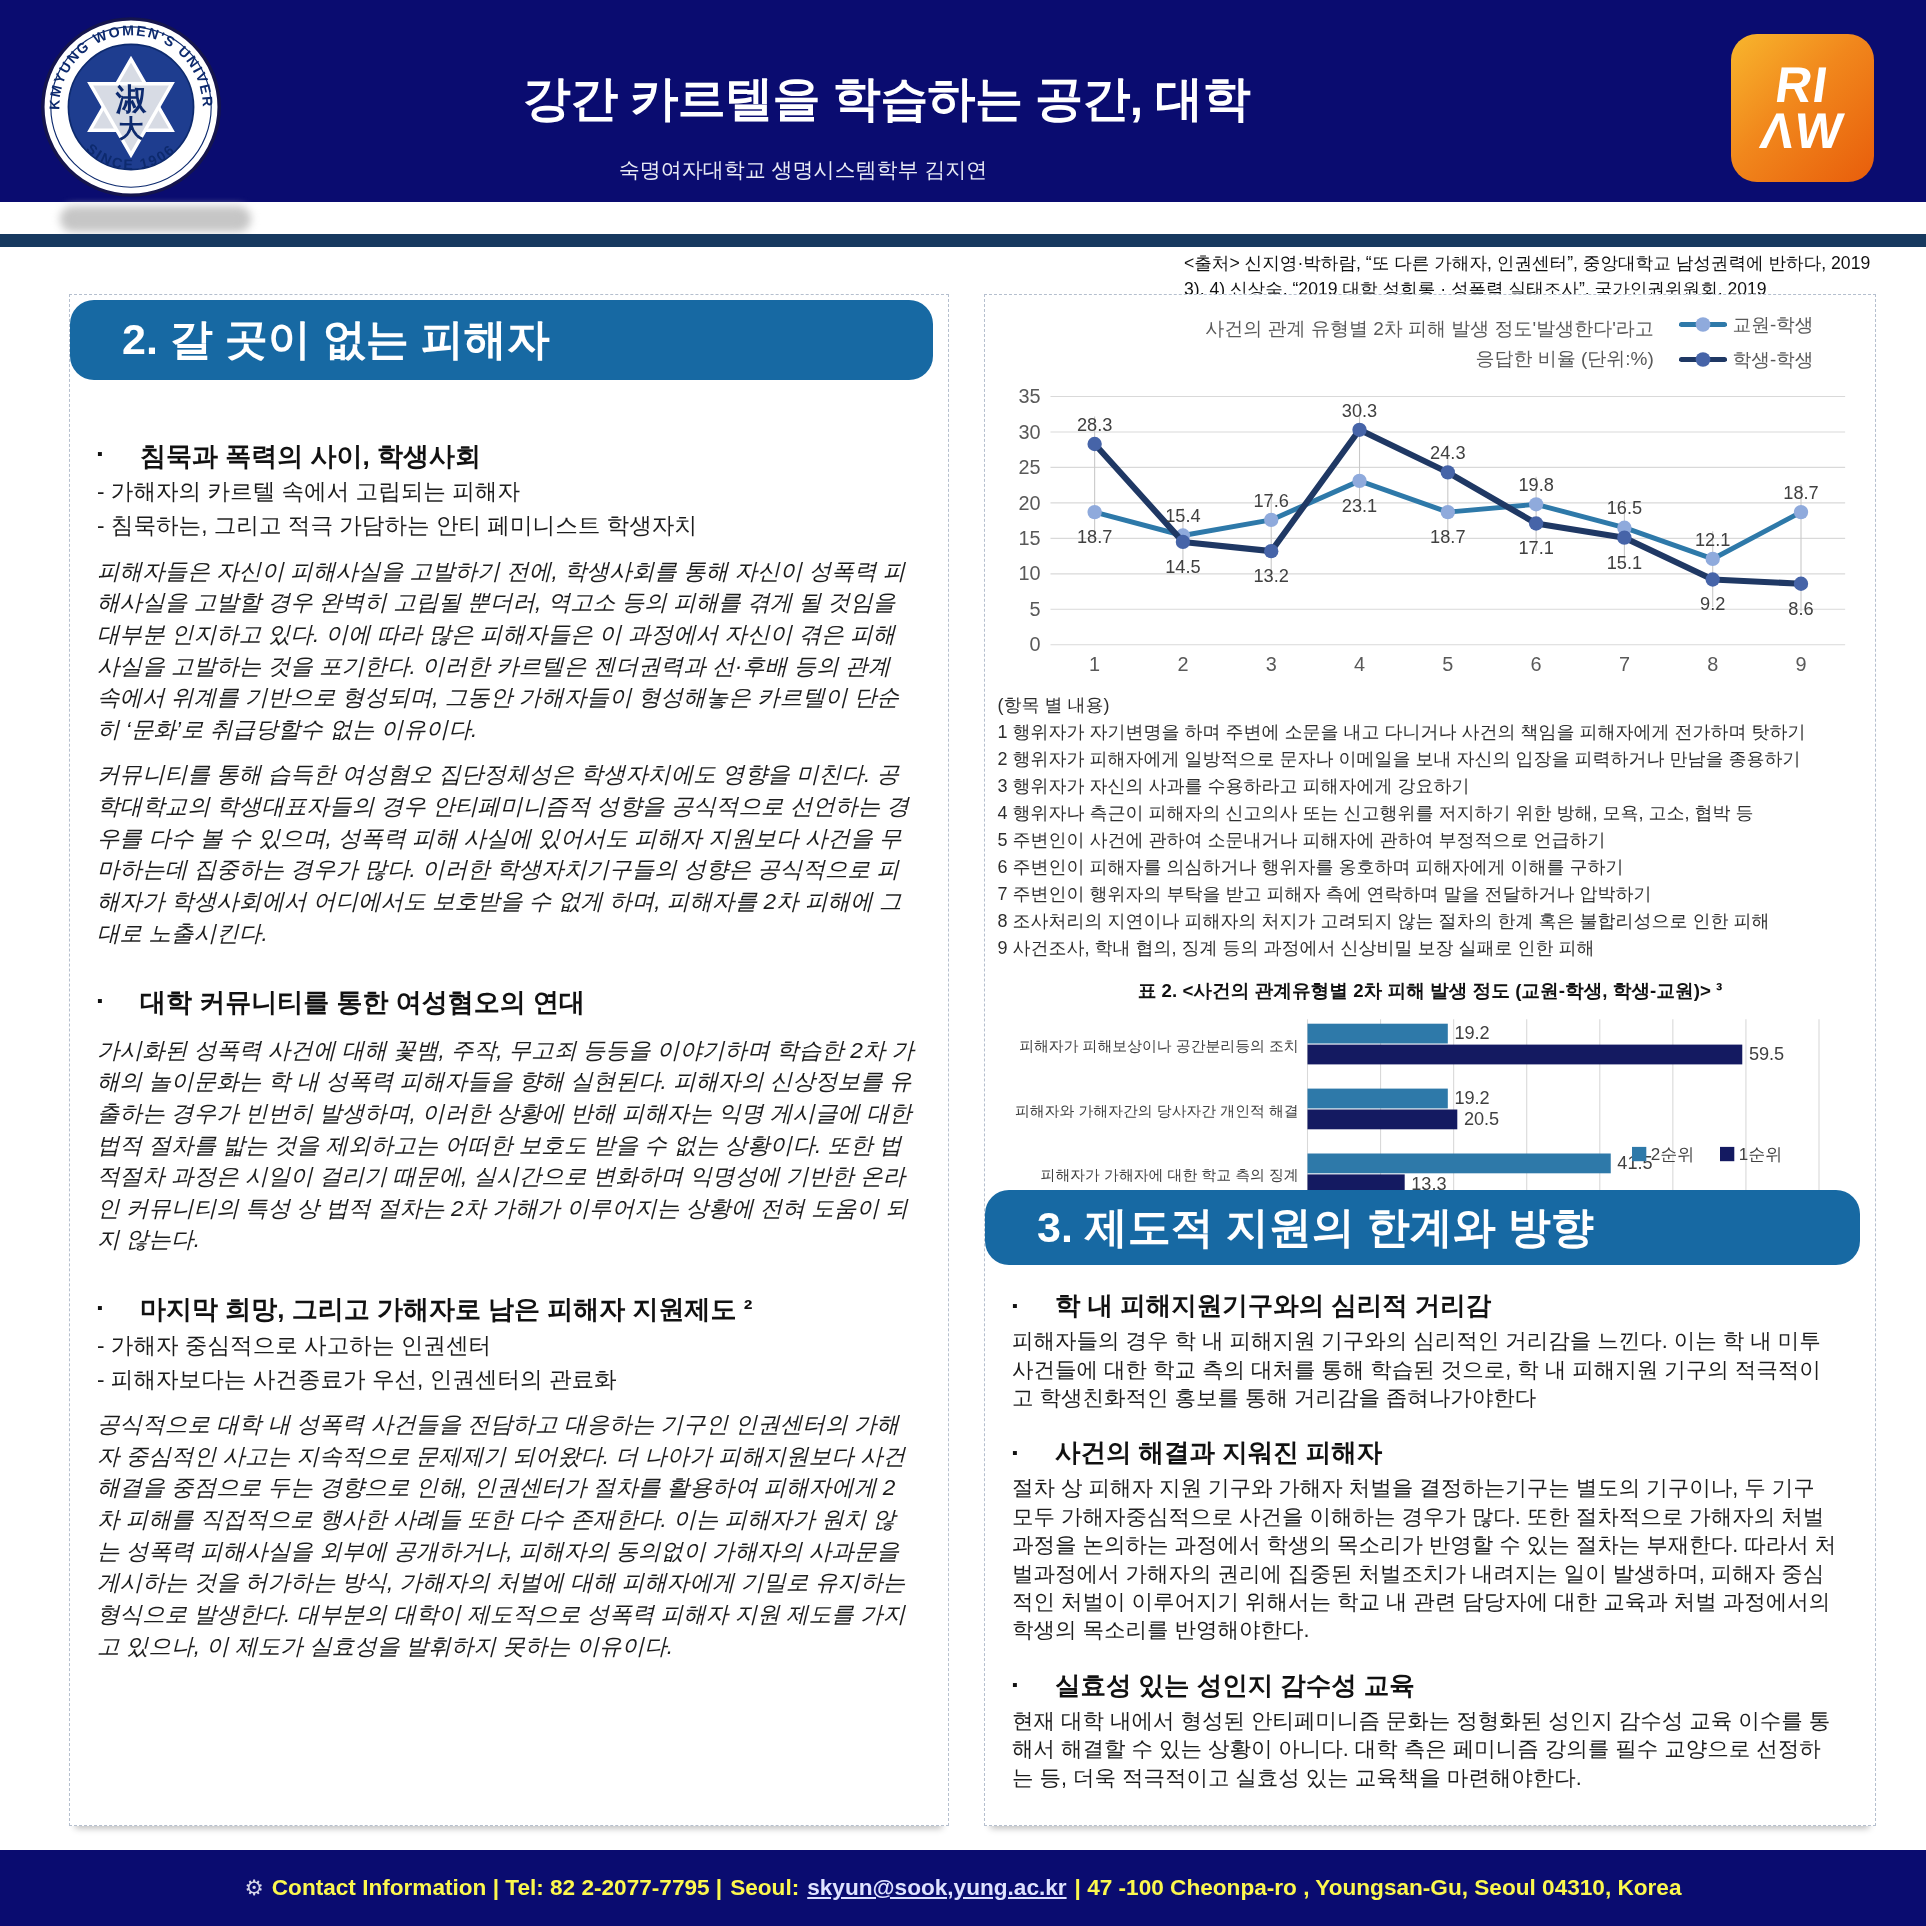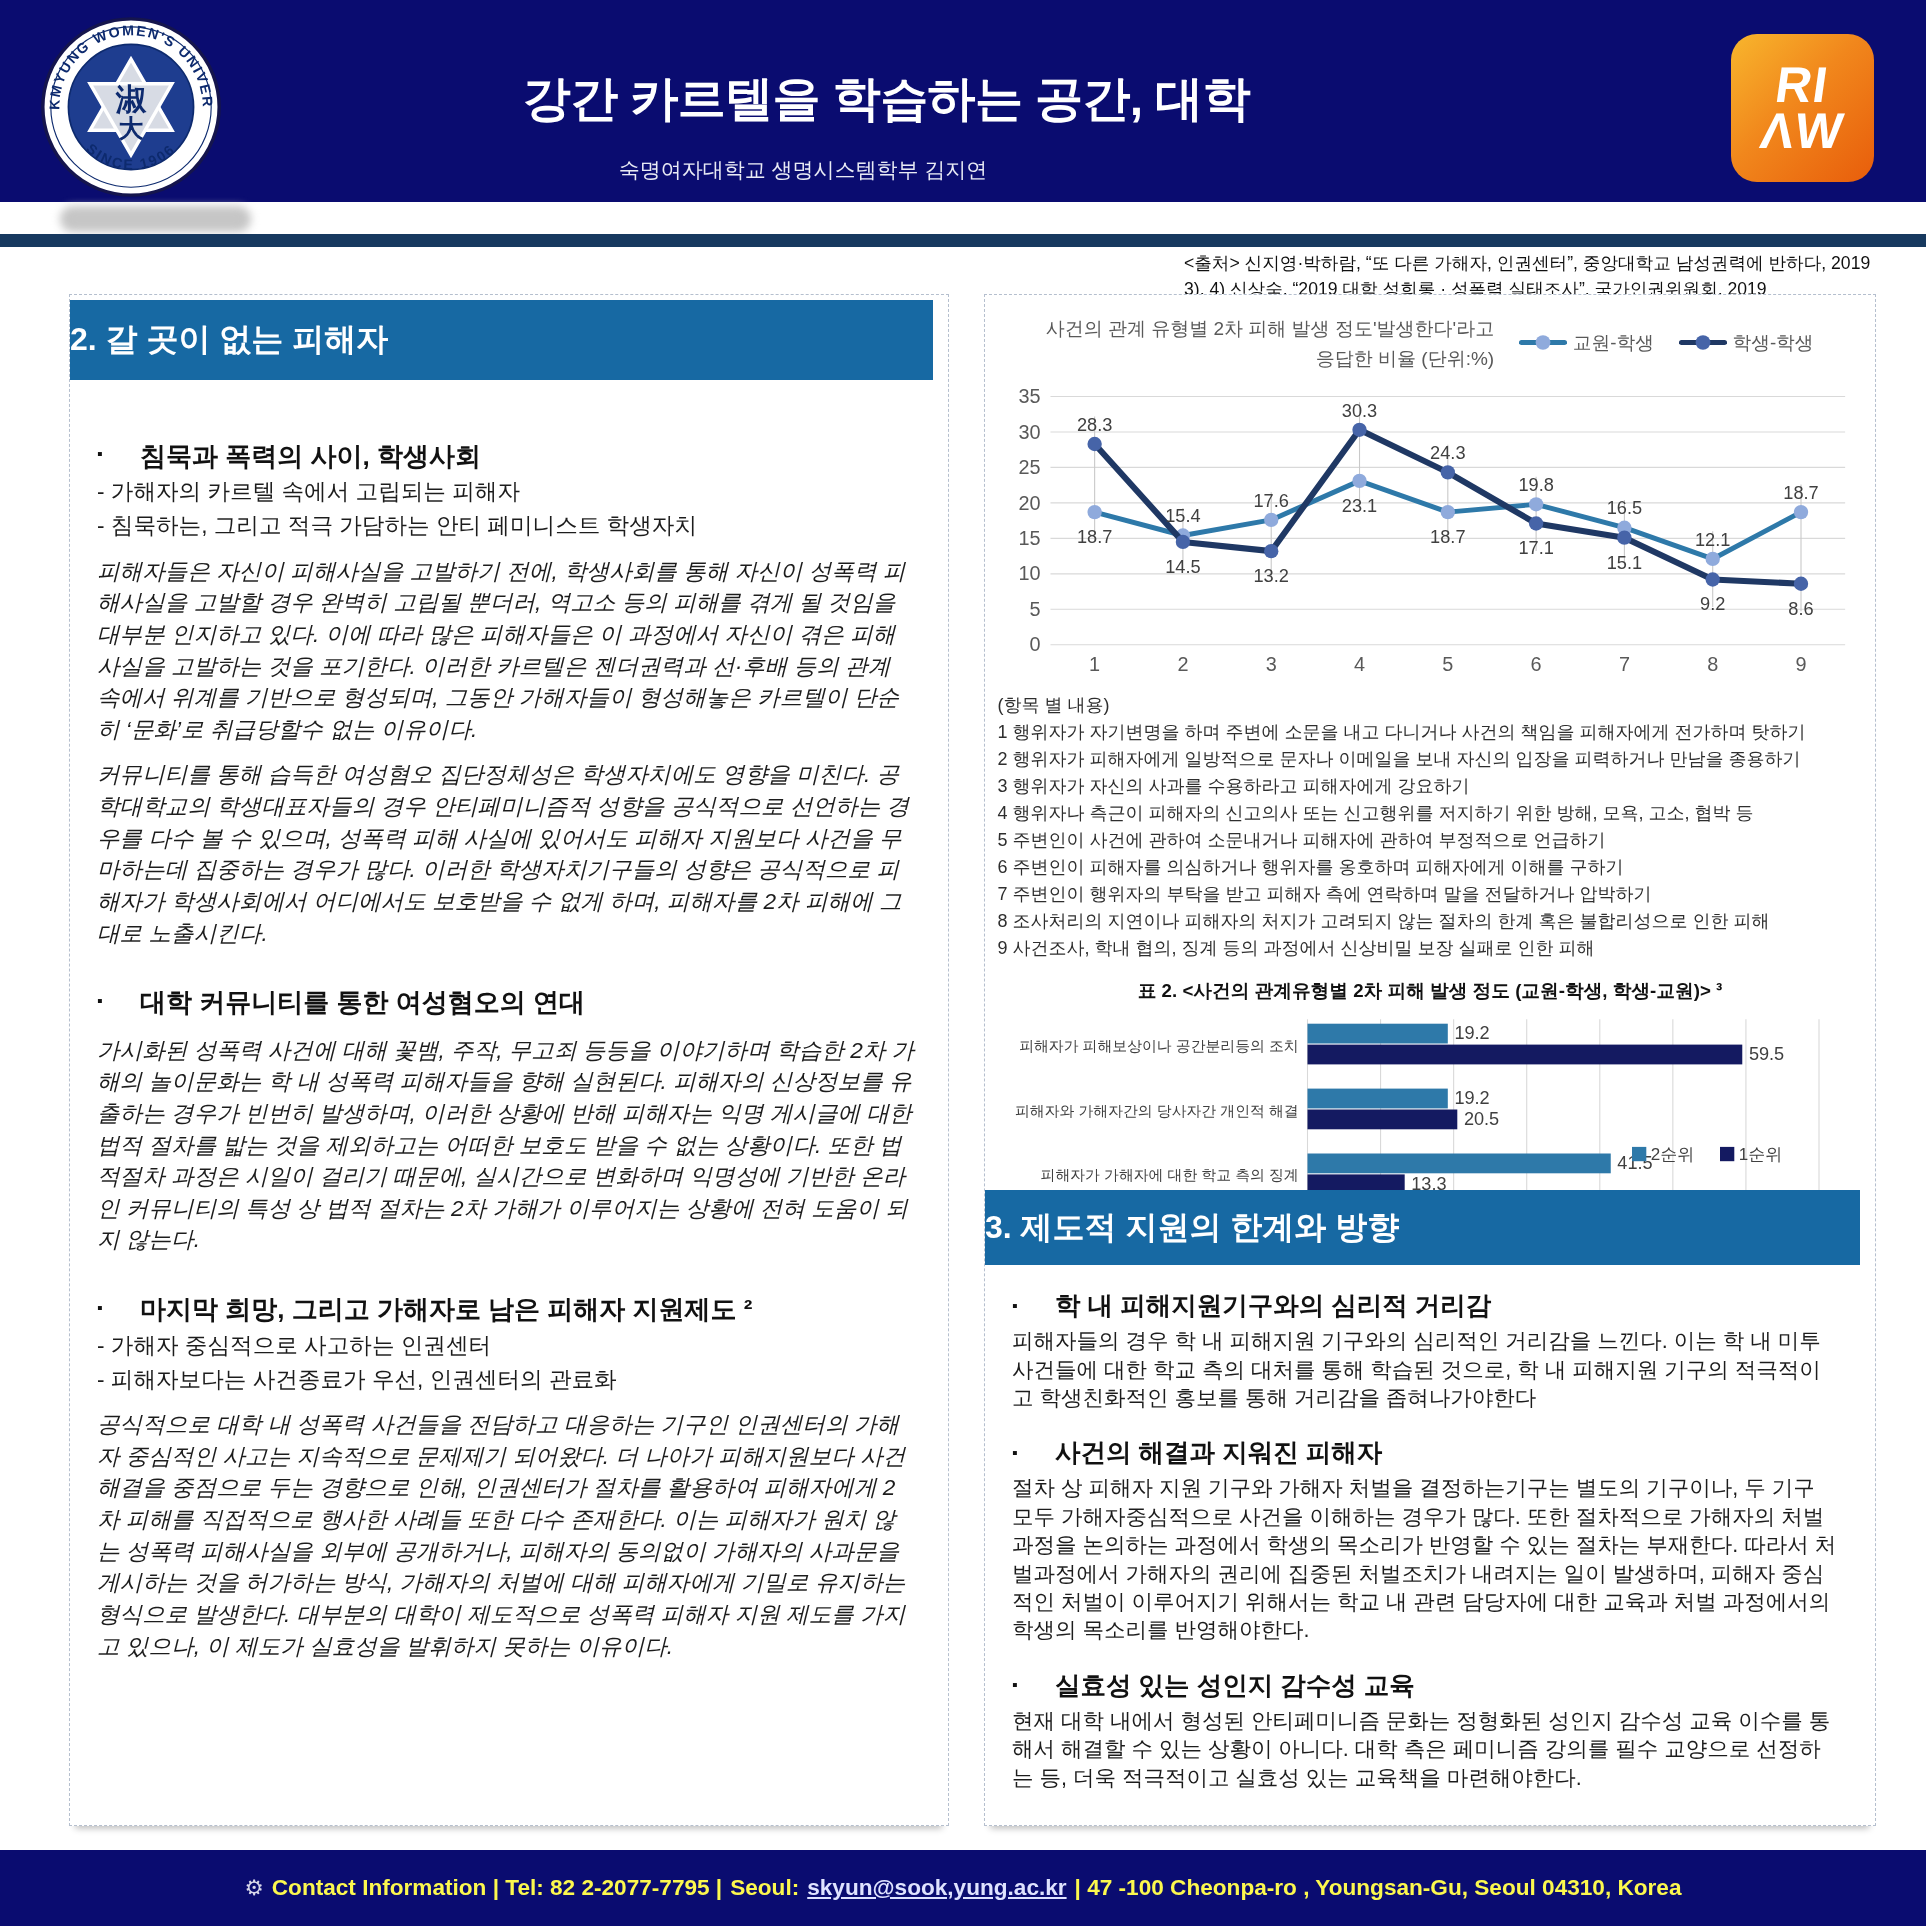--- a/index.html
+++ b/index.html
@@ -26,36 +26,36 @@
   .steel-bar{position:absolute;top:234px;left:0;width:1926px;height:12.5px;background:#17395f;}
 
   .source-note{position:absolute;left:1184px;top:251px;font-size:17.6px;line-height:1.45;color:#101010;}
 
   
   .panel{position:absolute;top:294px;background:#ffffff;border:1.7px dashed #b5bfce;
          box-shadow:0 9px 6.8px -5.7px rgba(0,0,0,.28);}
   #left-panel{left:69px;width:878px;height:1530px;}
   #right-panel{left:984px;width:890px;height:1530px;}
 
-  .section-bar{background:#1769a3;color:#ffffff;font-weight:bold;font-size:32px;
-               display:flex;align-items:center;height:80px;}
+  .section-bar{background:#1769a3;color:#ffffff;font-weight:bold;font-size:43px;
+               display:flex;align-items:center;padding-left:52px;height:80px;border-radius:24px;}
   #left-panel .section-bar{margin:4.5px 14.7px 0 0;}
 
   .left-content{padding:33px 33px 0 27px;font-size:22.6px;line-height:1.4;color:#1c1c1c;}
   .heading{display:flex;font-size:26px;font-weight:bold;color:#111111;margin-top:35px;}
   .heading:first-child{margin-top:25px;}
   .heading .b{width:43px;font-size:16px;padding-top:5.7px;flex:none;}
   .dash{margin-top:2.3px;}
   .para{margin-top:14px;font-style:italic;}
 
   
   .chart-area{position:absolute;top:14.7px;left:12.5px;width:865px;}
   .lc-head{display:flex;justify-content:flex-end;gap:25px;padding-right:49px;}
   .lc-title{text-align:right;font-size:19px;color:#595959;line-height:1.55;padding-top:4.5px;}
-  .lc-legend{display:flex;flex-direction:row;gap:25px;padding-top:2.3px;}
+  .lc-legend{display:flex;flex-direction:column;gap:9px;padding-top:2.3px;}
   .lc-legend .row{display:flex;align-items:center;gap:5.7px;font-size:18.7px;color:#595959;}
   #line-chart{display:block;width:861px;height:298px;margin-top:8px;}
   .items-note{font-size:18px;color:#2e2e2e;line-height:1.5;margin-top:12.5px;}
   .caption{text-align:center;font-weight:bold;font-size:18.7px;color:#111111;margin-top:16px;}
   #bar-chart{display:block;width:861px;height:209px;margin-top:12.5px;}
   .caption.c3{margin-top:3.4px;}
 
   .section3{position:absolute;top:895px;left:0;width:100%;}
   .section3 .section-bar{margin:0 14.7px 0 0;height:75px;}
   .s3-content{padding:16px 33px 0 27px;font-size:21.5px;line-height:1.32;color:#1c1c1c;}

